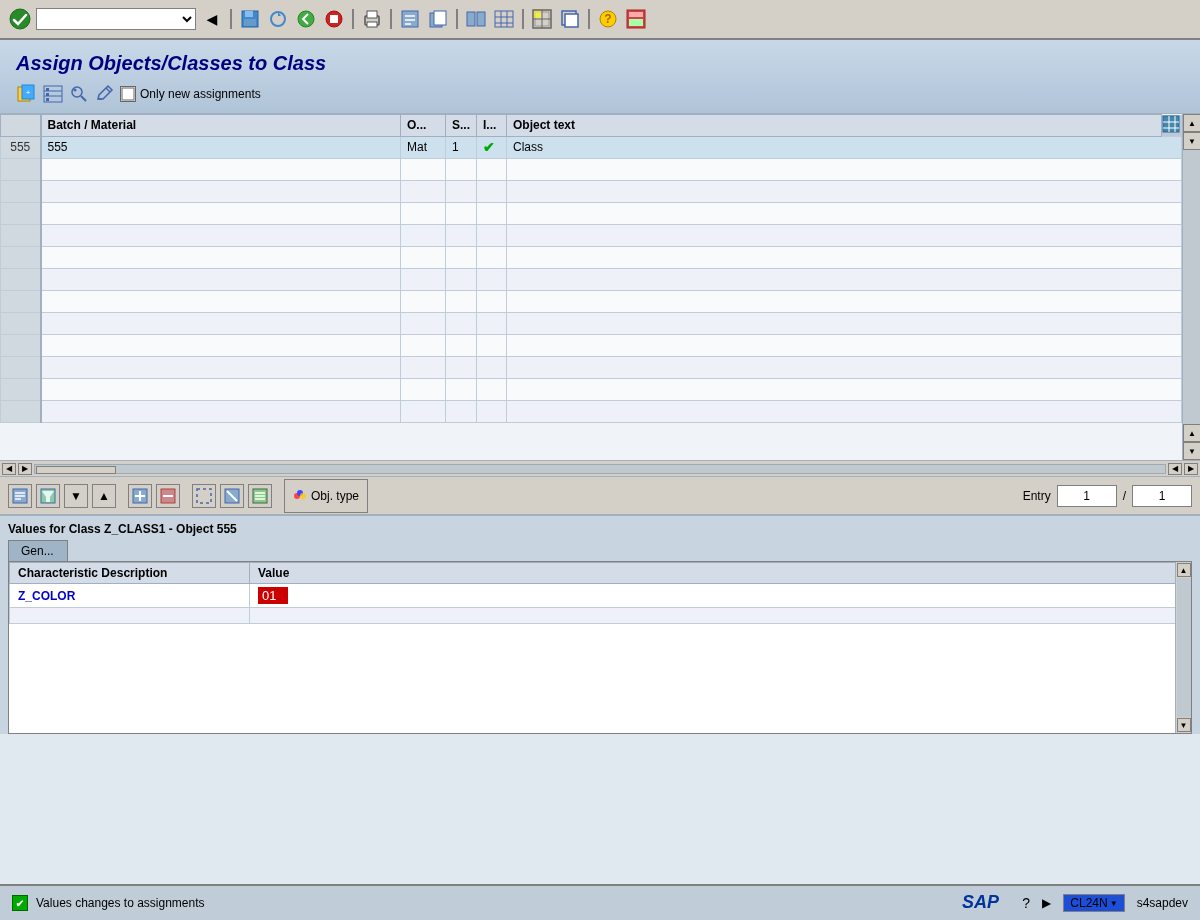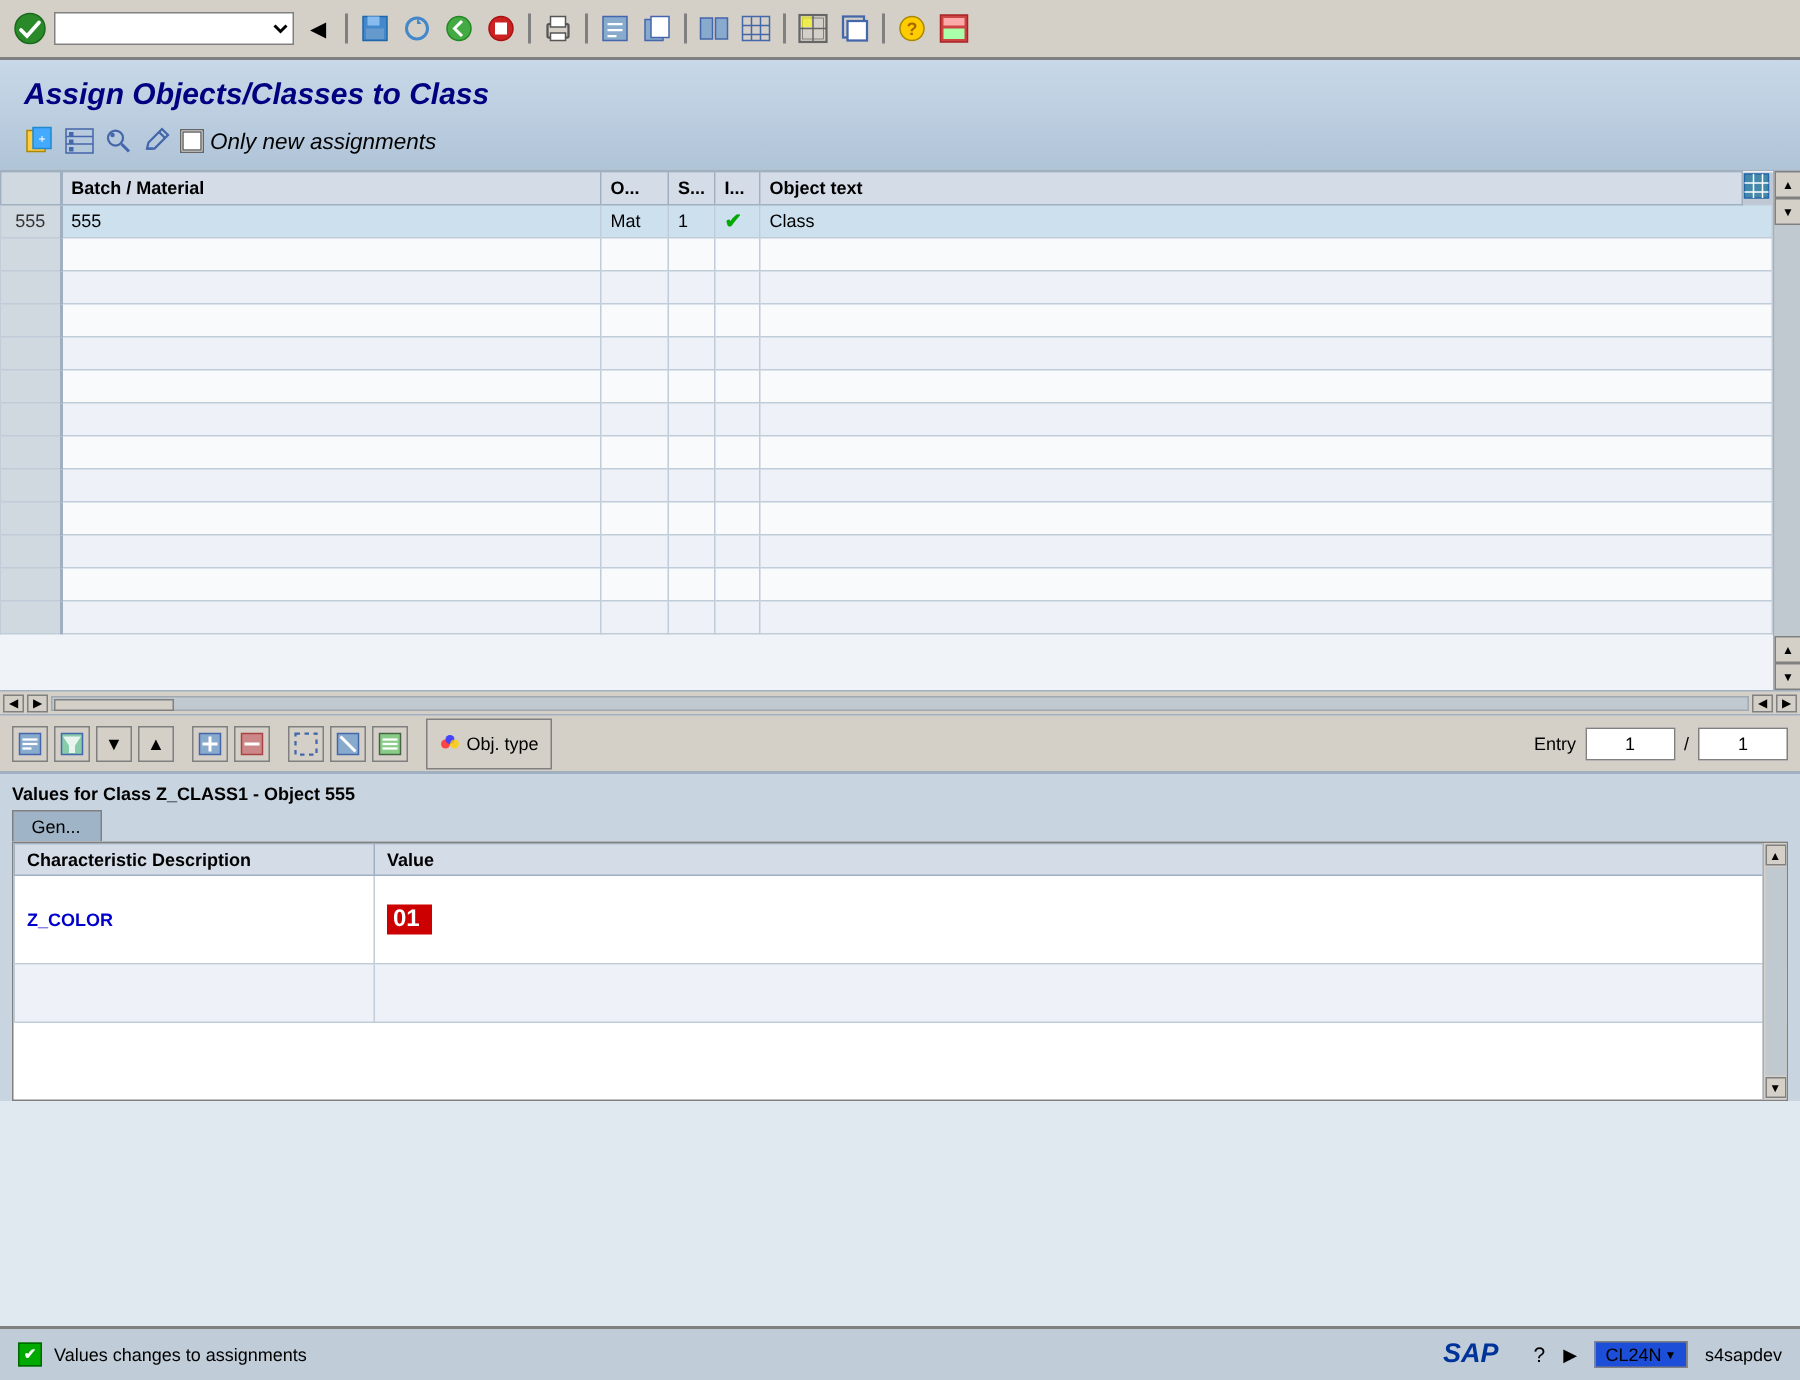--- a/index.html
+++ b/index.html
@@ -69,23 +69,22 @@
       display: inline-flex;
       align-items: center;
       justify-content: center;
       cursor: pointer;
       font-size: 13px;
     }
     .only-new-label {
       display: flex;
       align-items: center;
       gap: 4px;
-      font-size: 15px;
+      font-size: 12px;
       color: #000;
-      font-style: italic;
     }
     .checkbox-icon {
       width: 16px;
       height: 16px;
       border: 1px solid #666;
       background: white;
       display: inline-flex;
       align-items: center;
       justify-content: center;
       font-size: 10px;
@@ -273,39 +272,38 @@
     }
     .values-table th {
       background: #d4dce8;
       border: 1px solid #a0b0c0;
       padding: 3px 8px;
       text-align: left;
       font-weight: bold;
     }
     .values-table td {
       border: 1px solid #c0ccd8;
-      padding: 19px 8px;
+      padding: 3px 8px;
       height: 16px;
     }
     .values-table tr:nth-child(even) td {
       background: #eef2f8;
     }
     .char-link {
       color: #0000cc;
       text-decoration: none;
       font-weight: bold;
     }
     .value-input-red {
       background: #cc0000;
       color: white;
       padding: 1px 4px;
-      font-size: 16px;
+      font-size: 13px;
       min-width: 30px;
       display: inline-block;
-      font-weight: bold;
     }
     .v-scroll-arrow {
       width: 14px;
       height: 14px;
       background: #d4d0c8;
       border: 1px solid #808080;
       display: flex;
       align-items: center;
       justify-content: center;
       font-size: 8px;

